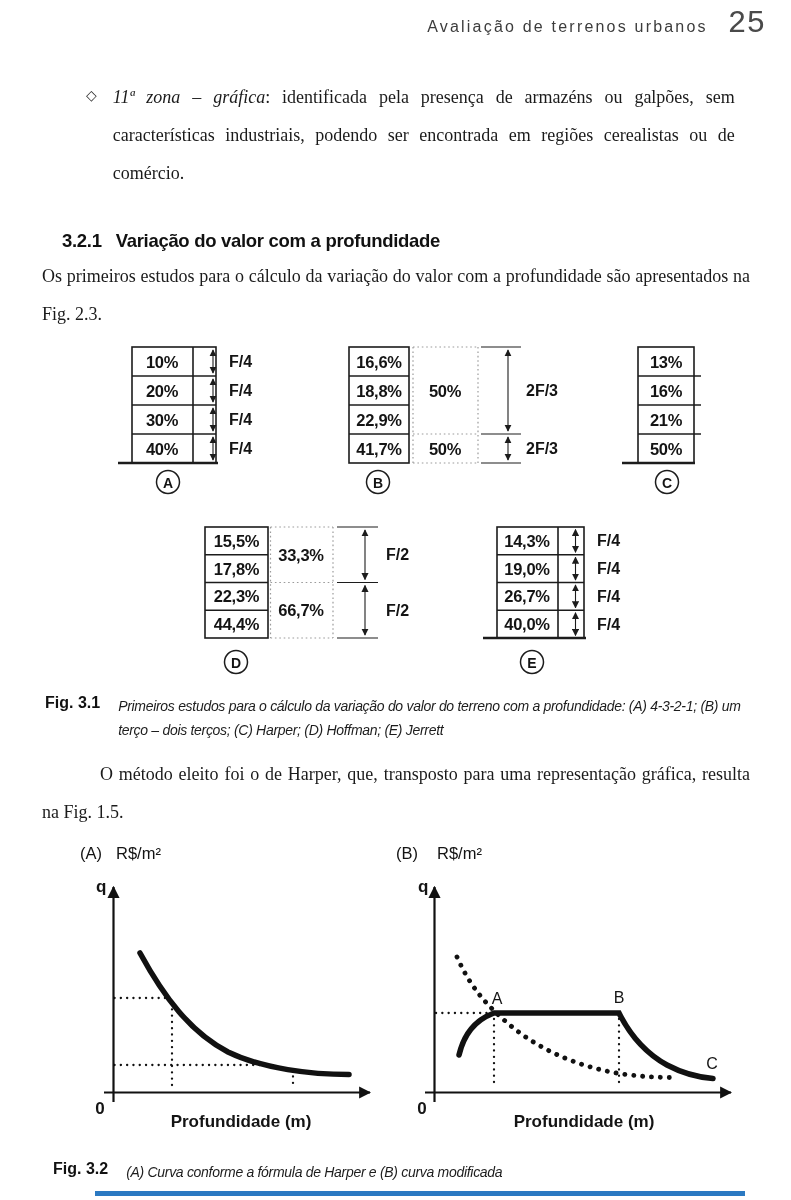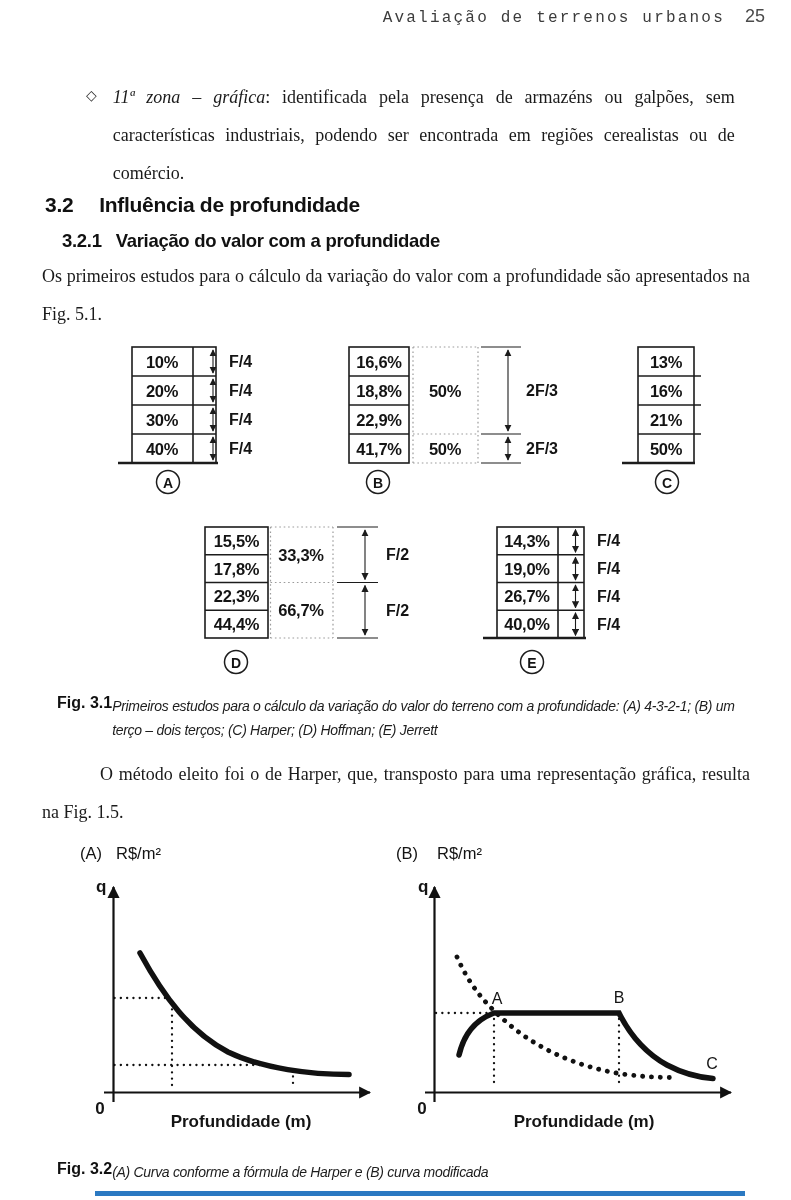--- a/index.html
+++ b/index.html
@@ -4,44 +4,44 @@
 <style>
   * { margin:0; padding:0; box-sizing:border-box; }
   html,body { background:#e9e9e9; }
   .page {
     position:relative; width:791px; height:1200px; margin:0 auto;
     background:#ffffff; overflow:hidden; color:#1a1a1a;
     font-family:"Liberation Serif", serif;
   }
   
   .header { position:absolute; top:6px; right:26px; display:flex; align-items:baseline; gap:20px; }
-  .running-title { font-family:Liberation Mono, monospace; font-size:16px; letter-spacing:2.2px; color:#3c3c3c;text-align:right; }
-  .page-number { font-family:Liberation Sans, sans-serif; font-size:18px; color:#4a4a4a; }
+  .running-title { font-family:Liberation Sans, sans-serif; font-size:16px; letter-spacing:2.2px; color:#3c3c3c;text-align:right; }
+  .page-number { font-family:Liberation Mono, monospace; font-size:31px; color:#4a4a4a; }
   
   .bullet { position:absolute; top:78px; left:86px; width:664px; display:flex; gap:16px; }
   .bullet-marker { font-family:"DejaVu Sans",sans-serif; font-size:14px; color:#2a2a2a; padding-top:9px; }
   .bullet-text { width:622px; font-size:18px; line-height:38px; text-align:justify; color:#1b1b1b; }
   .bullet-text i { font-style:italic; }
   
   .h32 { position:absolute; top:193px; left:45px; display:flex; gap:26px;
          font-family:"Liberation Sans",sans-serif; font-size:21px; font-weight:700;
          letter-spacing:-0.3px; color:#111; }
   .h321 { position:absolute; top:230px; left:62px; display:flex; gap:14px;
           font-family:"Liberation Sans",sans-serif; font-size:18.5px; font-weight:700;
           letter-spacing:-0.3px; color:#111; }
   
   .para { position:absolute; left:42px; width:708px; font-size:18px; line-height:38px;
           text-align:justify; color:#1b1b1b; }
   .para.p1 { top:257px; }
   .para.p2 { top:755px; text-indent:58px; }
   
-  .caption { position:absolute; left:57px; width:720px; display:flex; 
+  .caption { position:absolute; left:45px; width:720px; display:flex; gap:18px;
              font-family:"Liberation Sans",sans-serif; }
   .cap31 { top:694px; }
-  .cap32 { top:1160px; }
+  .cap32 { top:1160px;margin-left:8px; }
   .cap-label { font-weight:700; font-size:16px; white-space:nowrap; color:#111; }
   .cap-text  { font-style:italic; font-size:14px; line-height:24px; letter-spacing:-0.3px;
                width:648px; color:#1d1d1d; }
   
   .figsvg { position:absolute; left:0; }
   .fig31 { top:335px; }
   .fig32 { top:835px; }
   
   .tline { stroke:#1c1c1c; stroke-width:1.6; fill:none; }
   .bline { stroke:#1c1c1c; stroke-width:2.4; fill:none; }
@@ -70,30 +70,26 @@
   <div class="header">
     <span class="running-title">Avaliação de terrenos urbanos</span>
     <span class="page-number">25</span>
   </div>
 
   <div class="bullet">
     <span class="bullet-marker">◇</span>
     <p class="bullet-text"><i>11ª zona – gráfica</i><span>: identificada pela presença de armazéns ou galpões, sem características industriais, podendo ser encontrada em regiões cerealistas ou de comércio.</span></p>
   </div>
 
-  <h2 class="h32">
-    <span>3.2</span>
-    <span>Influência de profundidade</span>
-  </h2>
   <h3 class="h321">
     <span>3.2.1</span>
     <span>Variação do valor com a profundidade</span>
   </h3>
 
-  <p class="para p1">Os primeiros estudos para o cálculo da variação do valor com a profundidade são apresentados na Fig. 5.1.</p>
+  <p class="para p1">Os primeiros estudos para o cálculo da variação do valor com a profundidade são apresentados na Fig. 2.3.</p>
 
   <svg class="figsvg fig31" width="791" height="355" viewBox="0 0 791 355">
     <defs>
       <marker id="arw" viewBox="0 0 10 10" refX="9" refY="5" markerWidth="6.5" markerHeight="6.5" orient="auto-start-reverse">
         <path d="M0,0 L10,5 L0,10 z" fill="#1c1c1c"></path>
       </marker>
     </defs>
 
     <g>
       <rect class="tline" x="132" y="12" width="84" height="116"></rect>

